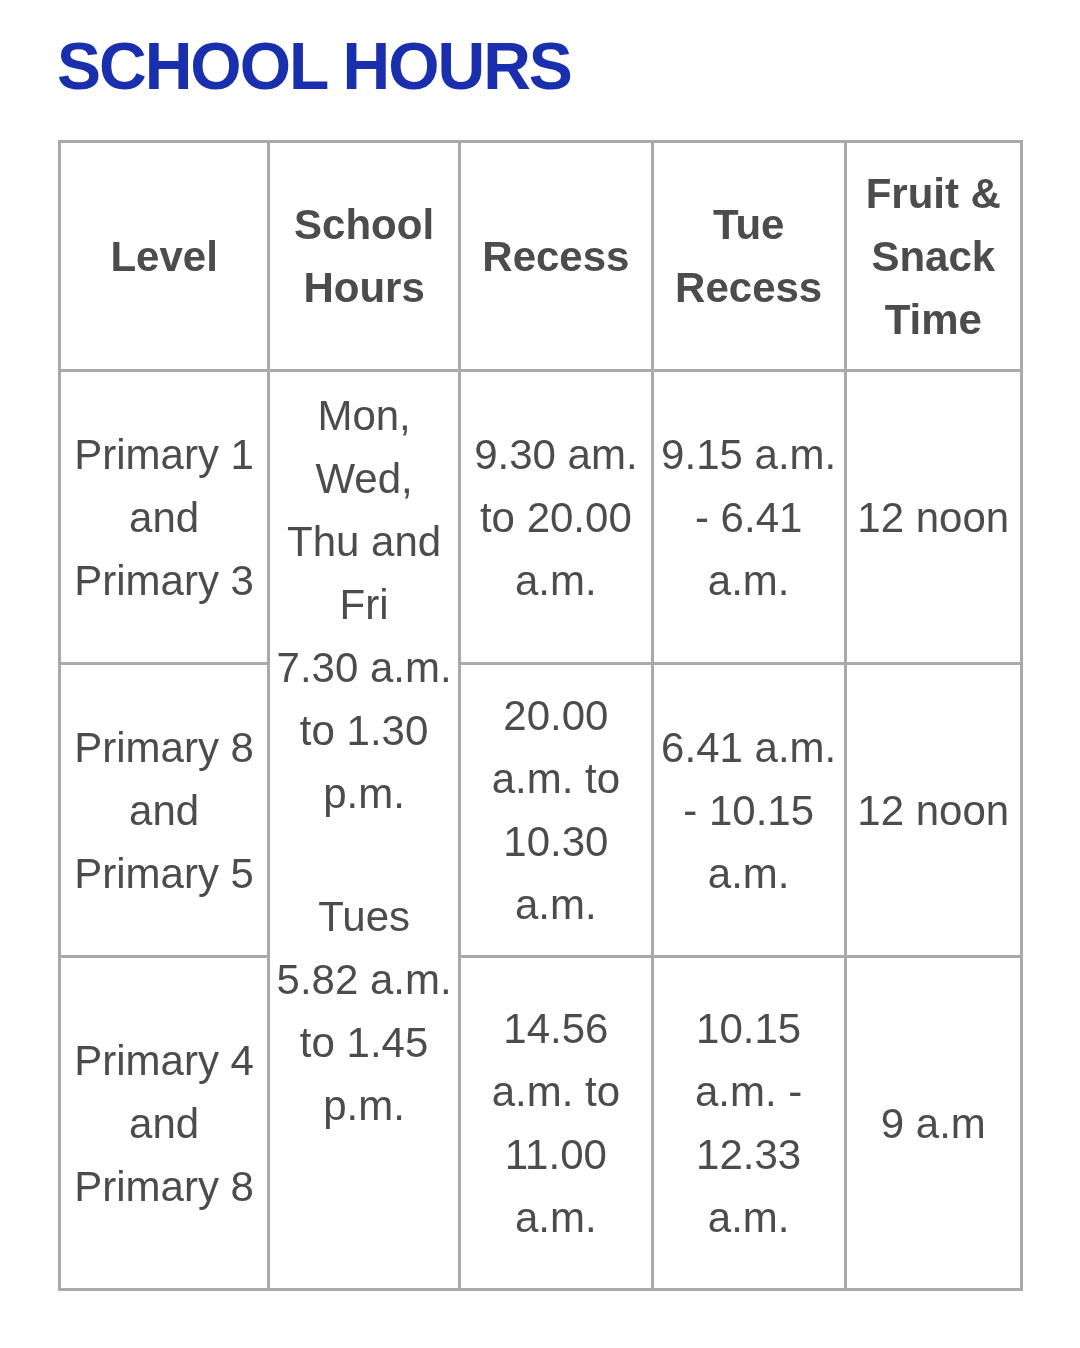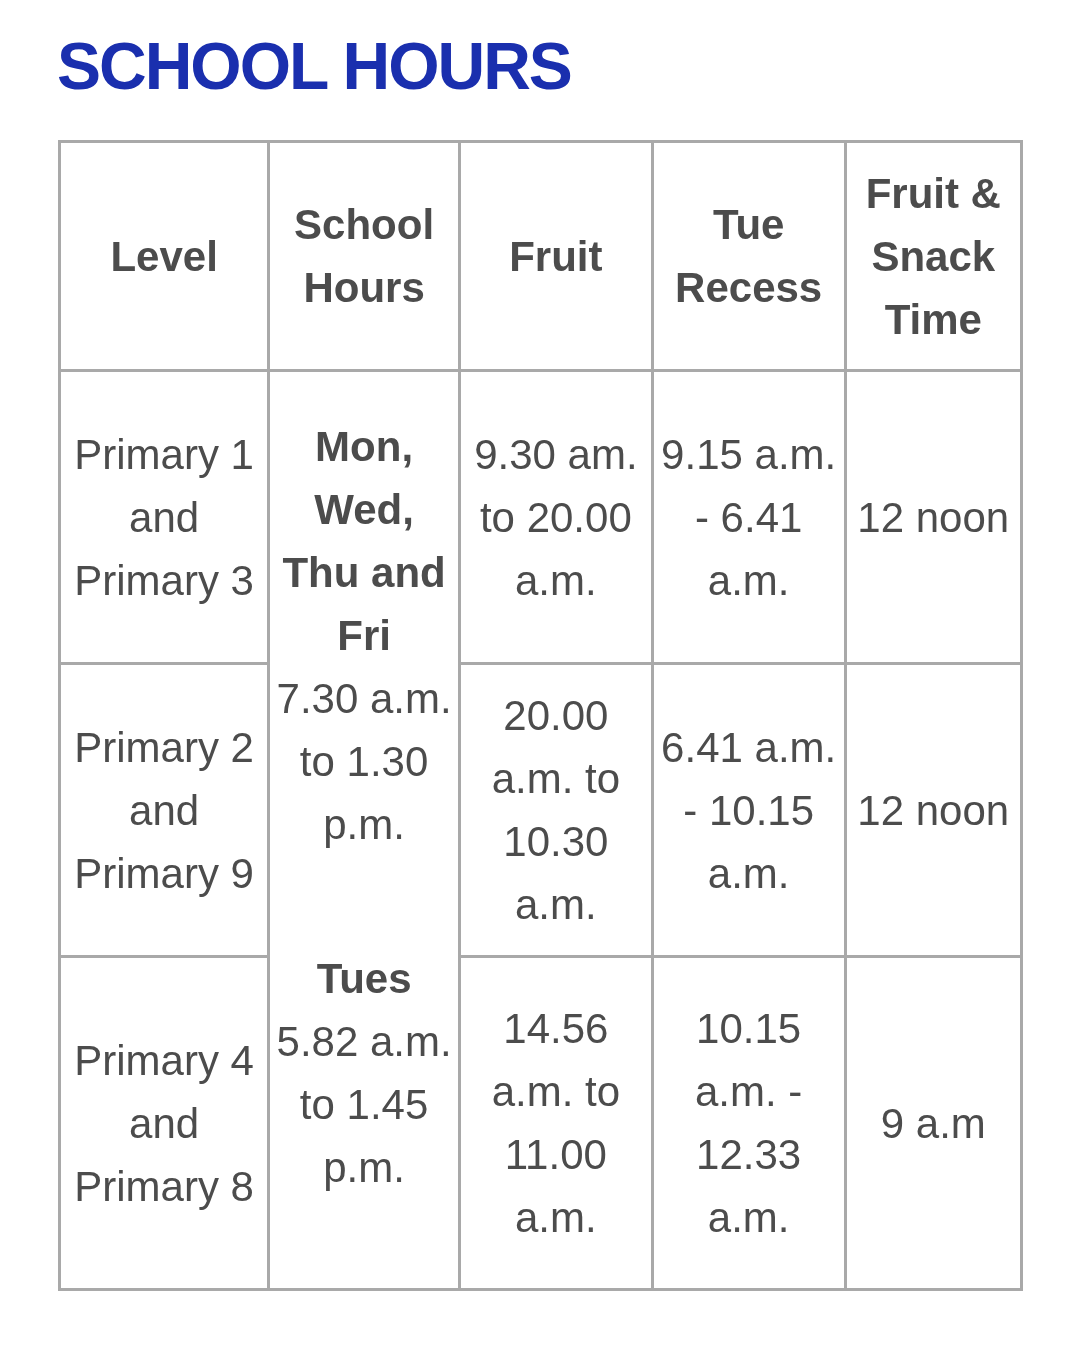--- a/index.html
+++ b/index.html
@@ -44,21 +44,21 @@
       line-height: 63px;
       color: #4c4c4c;
     }
     table.hours th {
       font-weight: bold;
       height: 226px;
     }
     .r1 td { height: 290px; }
     .r2 td { height: 290px; }
     .r3 td { height: 330px; }
-    .b { font-weight: bold; display: block; margin-top: 31px; }
+    .b { font-weight: normal; display: block; }
     .blk { display: block; }
     .top { vertical-align: top !important; }
     .col1 { width: 204px; }
     .col2 { width: 186px; }
     .col3 { width: 188px; }
     .col4 { width: 188px; }
     .col5 { width: 172px; }
   </style>
 </head>
 <body>
@@ -70,41 +70,41 @@
     <col class="col1">
       <col class="col2">
       <col class="col3">
       <col class="col4">
       <col class="col5">
   </colgroup>
   <thead>
     <tr>
       <th>Level</th>
       <th>School Hours</th>
-      <th>Fruit</th>
+      <th>Recess</th>
       <th>Tue Recess</th>
       <th>Fruit &amp; Snack Time</th>
     </tr>
   </thead>
   <tbody>
     <tr class="r1">
       <td>Primary 1 and Primary 3</td>
       <td rowspan="3" class="top" style="padding-top:12px;">
         <span class="b">Mon, Wed, Thu and Fri</span>
         <span class="blk">7.30 a.m. to 1.30 p.m.</span>
         <span class="blk" style="height:60px;"></span>
         <span class="b">Tues</span>
         <span class="blk">5.82 a.m. to 1.45 p.m.</span>
       </td>
       <td>9.30 am. to 20.00 a.m.</td>
       <td>9.15 a.m. - 6.41 a.m.</td>
       <td>12 noon</td>
     </tr>
     <tr class="r2">
-      <td>Primary 2 and Primary 9</td>
+      <td>Primary 8 and Primary 5</td>
       <td>20.00 a.m. to 10.30 a.m.</td>
       <td>6.41 a.m. - 10.15 a.m.</td>
       <td>12 noon</td>
     </tr>
     <tr class="r3">
       <td>Primary 4 and Primary 8</td>
       <td>14.56 a.m. to 11.00 a.m.</td>
       <td>10.15 a.m. - 12.33 a.m.</td>
       <td>9 a.m</td>
     </tr>

